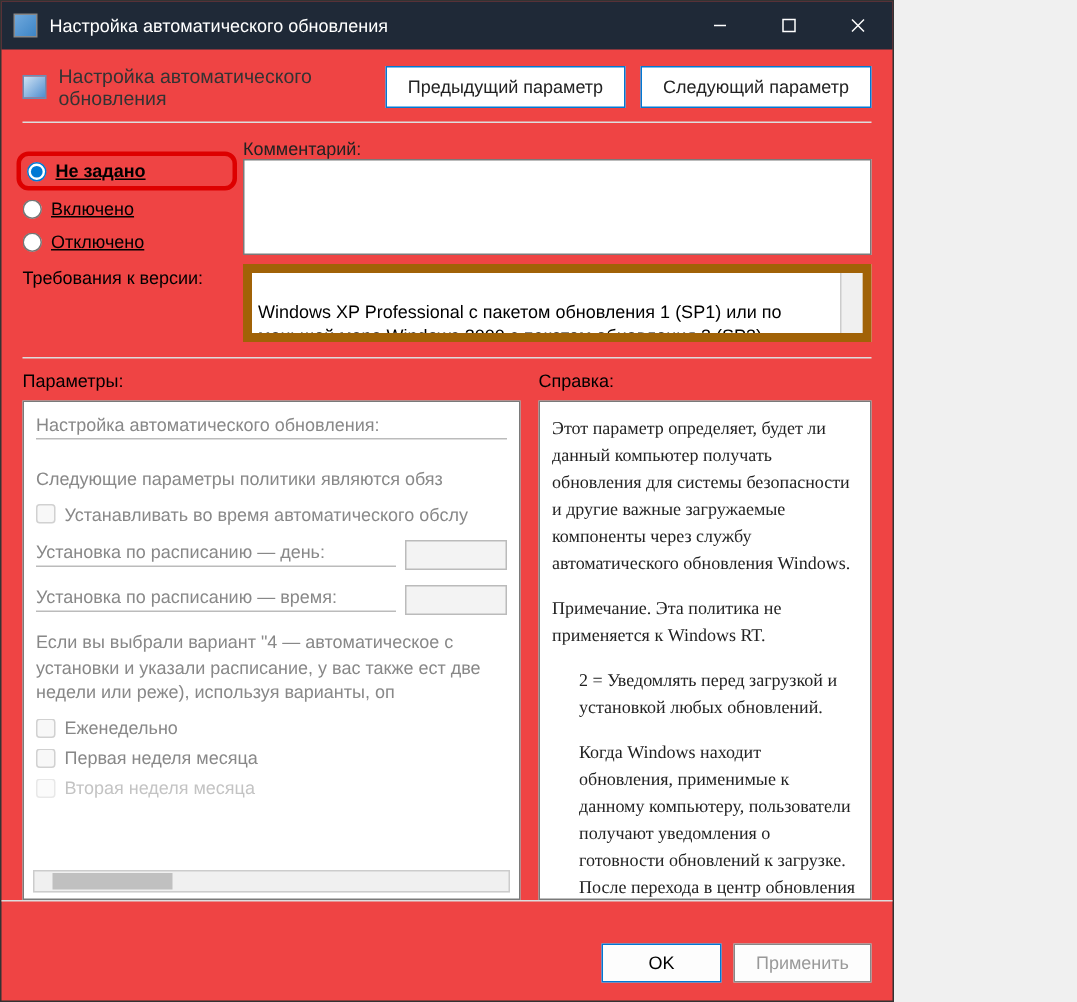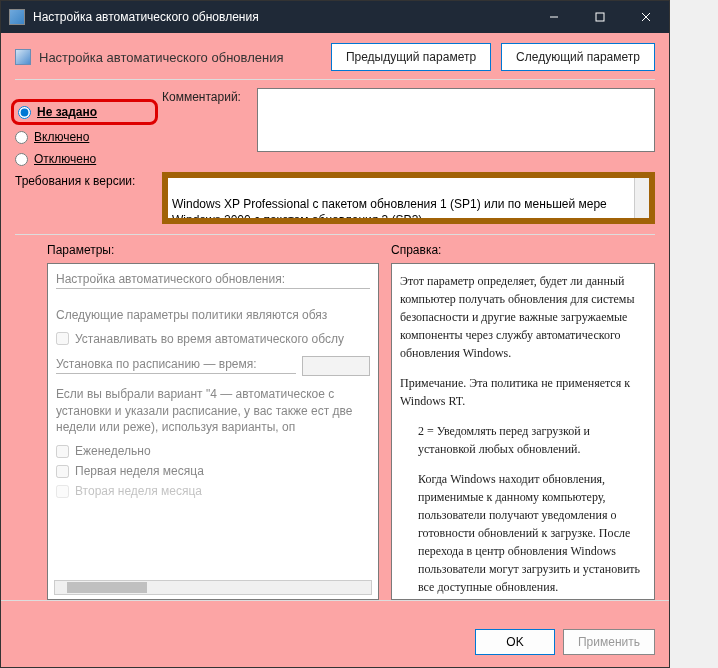--- a/index.html
+++ b/index.html
@@ -5,23 +5,23 @@
 * { box-sizing: border-box; margin: 0; padding: 0; }
 body {
   font-family: "Segoe UI", Tahoma, sans-serif;
   font-size: 12px;
   background: #f0f0f0;
   width: 718px;
   height: 668px;
   overflow: hidden;
 }
 .window {
-  width: 670px;
+  width: 596px;
   height: 668px;
-  background: #fca5a5;
+  background: #ef4444;
   border: 1px solid #333;
   display: flex;
   flex-direction: column;
 }
 .titlebar {
   height: 32px;
   background: #1f2937;
   color: #fff;
   display: flex;
   align-items: center;
@@ -110,21 +110,21 @@
 }
 
 .panes {
   display: flex;
   flex: 1;
   padding: 8px 14px 0 14px;
   gap: 12px;
   overflow: hidden;
 }
 .pane-col { display: flex; flex-direction: column; flex: 1; min-width: 0; }
-.pane-col.left { flex: 0 0 332px; margin-left: 32px; }
+.pane-col.left { flex: 0 0 332px; }
 .pane-label { font-size: 12px; margin-bottom: 6px; }
 .pane-box {
   flex: 1;
   border: 1px solid #7a7a7a;
   background: #fff;
   padding: 8px;
   font-size: 12px;
   color: #444;
   overflow: hidden;
   position: relative;
@@ -223,21 +223,21 @@
       </div>
       <div class="radio-row">
         <input type="radio" name="st" style="">
         <label>Включено</label>
       </div>
       <div class="radio-row">
         <input type="radio" name="st" style="">
         <label>Отключено</label>
       </div>
     </div>
-    <div style="display:flex;gap:16px;">
+    <div style="display:flex;flex-direction:column;gap:0;">
       <span class="sub-label">Комментарий:</span>
       <textarea class="comment-box" style=""></textarea>
     </div>
     <span class="req-label">Требования к версии:</span>
     <div class="req-box">
       <span style="white-space:pre-line;display:block;padding-right:16px;">Windows XP Professional с пакетом обновления 1 (SP1) или по меньшей мере Windows 2000 с пакетом обновления 3 (SP3)
 Вариант 7 поддерживается только на серверах под управлением</span>
       <div class="mini-scroll"></div>
     </div>
   </div>
@@ -248,20 +248,24 @@
     <div class="pane-col left">
       <span class="pane-label">Параметры:</span>
       <div class="pane-box params" style="padding-bottom:24px;">
         <span class="param-ul">Настройка автоматического обновления:</span>
         <div class="param-row" style="margin-top:18px;">Следующие параметры политики являются обяз</div>
         <div class="param-chk">
           <input type="checkbox" disabled="" style="">
           <span>Устанавливать во время автоматического обслу</span>
         </div>
         <div class="param-field">
+          <span class="lbl">Установка по расписанию — день:</span>
+          <span class="val"></span>
+        </div>
+        <div class="param-field">
           <span class="lbl">Установка по расписанию — время:</span>
           <span class="val"></span>
         </div>
         <div class="param-row">Если вы выбрали вариант "4 — автоматическое с установки и указали расписание, у вас также ест две недели или реже), используя варианты, оп</div>
         <div class="param-chk">
           <input type="checkbox" disabled="" style="">
           <span>Еженедельно</span>
         </div>
         <div class="param-chk">
           <input type="checkbox" disabled="" style="">

